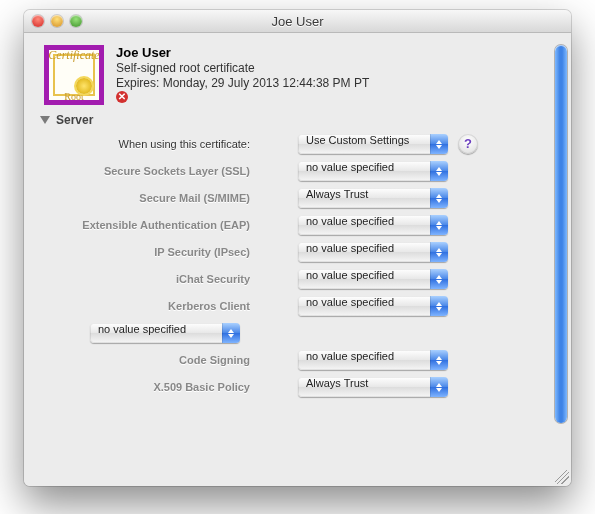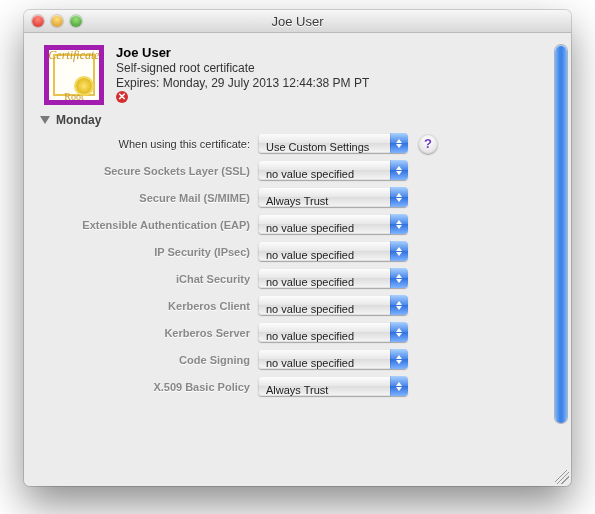--- a/index.html
+++ b/index.html
@@ -112,30 +112,31 @@
     width:200px;text-align:right;
     font-size:11px;color:#888;text-shadow:0 1px 0 #fff;
     font-weight:bold;
     padding-right:8px;
   }
   .row.first .label{color:#333;font-weight:normal;}
   .row .field{flex:none;}
   .row .extra{margin-left:10px;}
   
   .aqua-select{
-    display:inline-flex;align-items:flex-end;
+    display:inline-flex;align-items:flex-start;
     height:20px;
     border-radius:4px;
     box-shadow:0 1px 1px rgba(0,0,0,0.3),inset 0 0 0 1px rgba(0,0,0,0.08);
     background:linear-gradient(#ffffff,#e8e8e8 49%,#dcdcdc 50%,#f6f6f6);
     font-size:11px;
     cursor:default;
     user-select:none;
     min-width:150px;
     position:relative;
+    margin-left:40px;
   }
   .aqua-select .txt{padding:0 8px;flex:1;white-space:nowrap;color:#222;}
   .aqua-select .end{
     width:18px;height:100%;
     border-top-right-radius:4px;border-bottom-right-radius:4px;
     background:linear-gradient(#a9d0ff,#4b88e8 49%,#2e6fe0 50%,#7fb4ff);
     display:flex;flex-direction:column;align-items:center;justify-content:center;gap:1px;
     box-shadow:inset 1px 0 0 rgba(0,0,0,0.1);
   }
   .aqua-select .end .ar{
@@ -188,21 +189,21 @@
           <div class="line">Self-signed root certificate</div>
           <div class="line">Expires: Monday, 29 July 2013 12:44:38 PM PT</div>
           <div class="warn">
             <span class="warn-icon">✕</span>
           </div>
         </div>
       </div>
 
       <div class="disclosure">
         <div class="tri"></div>
-        <span class="lbl">Monday</span>
+        <span class="lbl">Server</span>
       </div>
 
       <div class="rows">
 
         <div class="row first">
           <div class="label">When using this certificate:</div>
           <div class="field">
             <div class="aqua-select">
               <span class="txt">Use Custom Settings</span>
               <span class="end">
@@ -288,21 +289,20 @@
               <span class="txt">no value specified</span>
               <span class="end">
                   <span class="ar up"></span>
                   <span class="ar dn"></span>
                 </span>
             </div>
           </div>
         </div>
 
         <div class="row">
-          <div class="label">Kerberos Server</div>
           <div class="field">
             <div class="aqua-select">
               <span class="txt">no value specified</span>
               <span class="end">
                   <span class="ar up"></span>
                   <span class="ar dn"></span>
                 </span>
             </div>
           </div>
         </div>

